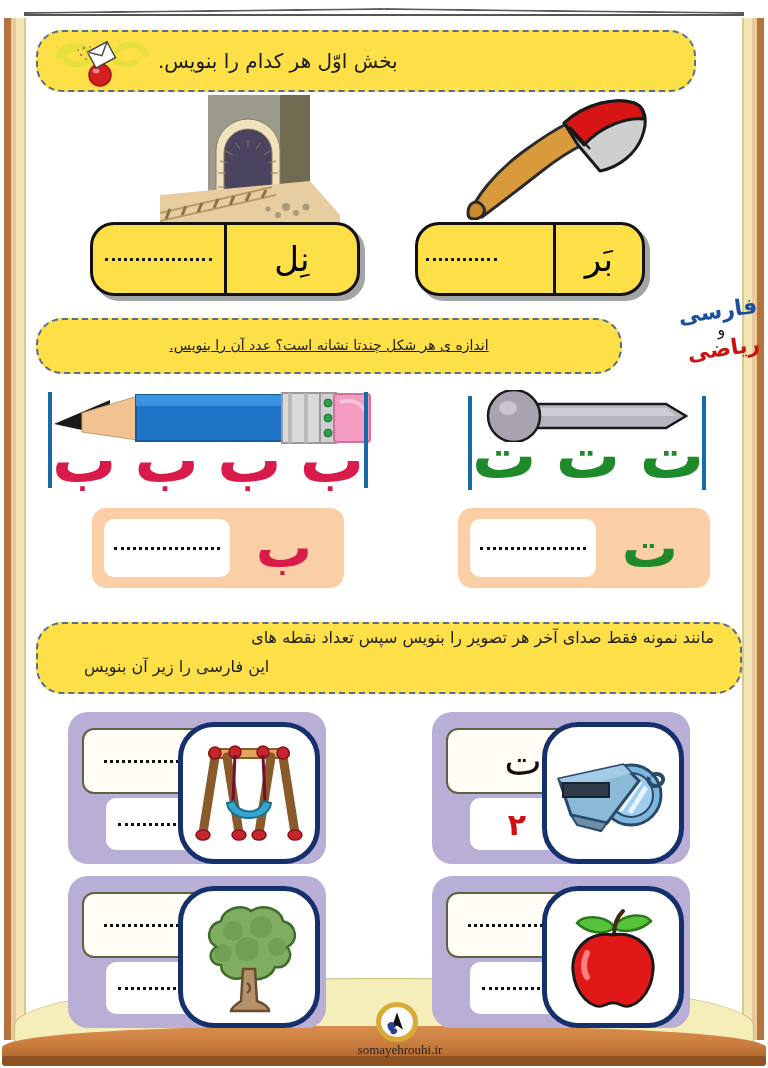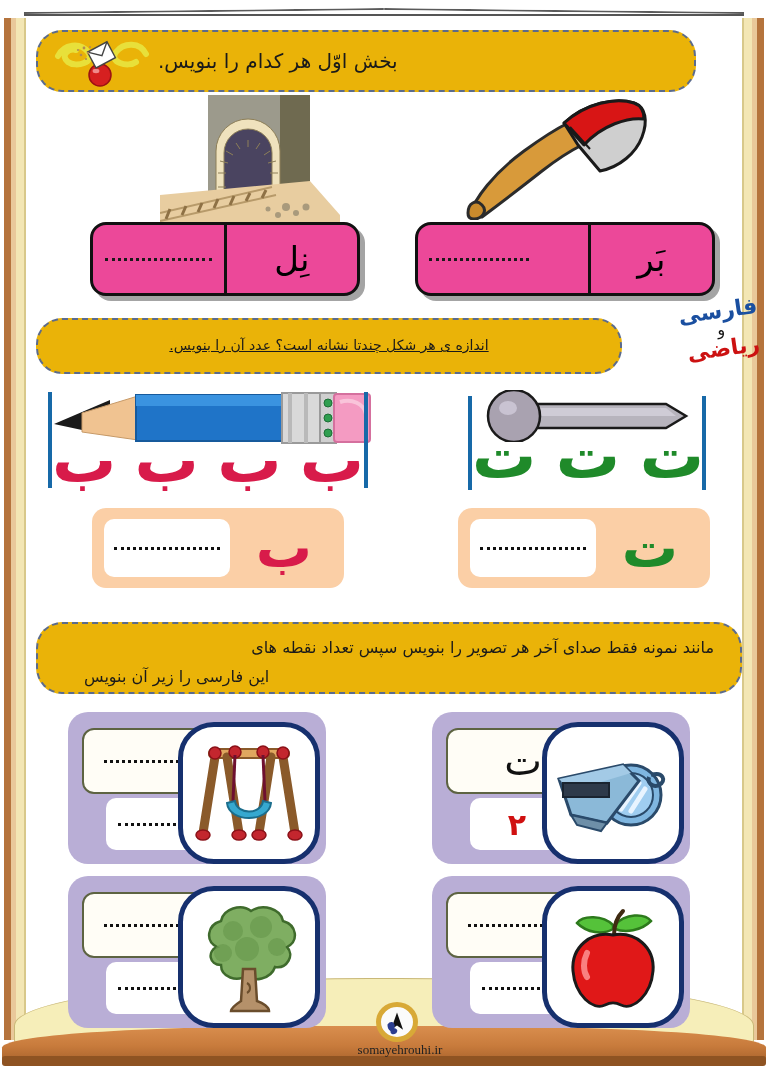--- a/index.html
+++ b/index.html
@@ -52,21 +52,21 @@
     background:linear-gradient(to bottom,#d98e4e 0%,#c87b3c 55%,#a9632c 100%);
     border-radius:40% 40% 4px 4px / 60% 60% 4px 4px;
   }
   .cover-bottom-edge{
     position:absolute;left:2px;right:2px;bottom:2px;height:10px;
     background:#8e5322;border-radius:3px;
   }
   
   .band{
     position:absolute;
-    background:#eab308;
+    background:#fde047;
     border:2px dashed #5b6b8c;
     border-radius:26px;
     box-sizing:border-box;
     direction:rtl;
     color:#1a1a1a;
   }
   .band-text{
     font-size:19px;line-height:1.55;
     text-align:center;
     font-family:"DejaVu Sans","Liberation Sans",sans-serif;
@@ -75,53 +75,53 @@
   
   #band-1{left:36px;top:30px;width:660px;height:62px;display:flex;align-items:center;justify-content:flex-end;}
   #band-1 .band-text{padding-left:120px;font-size:20px;}
   .pen-icon{
     position:absolute;left:16px;top:6px;width:96px;height:50px;
   }
   
   #band-2{left:36px;top:318px;width:586px;height:56px;display:flex;align-items:center;justify-content:center;}
   #band-2 .band-text{font-size:14px;text-decoration:underline;}
   
-  #band-3{left:36px;top:622px;width:706px;height:72px;display:flex;align-items:flex-end;justify-content:center;}
+  #band-3{left:36px;top:622px;width:706px;height:72px;display:flex;align-items:flex-start;justify-content:center;}
   #band-3 .band-text{font-size:16px;line-height:1.8;text-align:right;width:100%;padding:0 26px;}
   #band-3 .l2{display:block;text-align:left;padding-left:20px;}
 
   
   #subject-stamp{
     position:absolute;right:8px;top:300px;width:78px;text-align:center;
     direction:rtl;line-height:1.0;
     transform:rotate(-8deg);
   }
   #subject-stamp .s1{display:block;font-size:22px;color:#1a4fa0;font-weight:bold;}
   #subject-stamp .s2{display:block;font-size:16px;color:#111;}
   #subject-stamp .s3{display:block;font-size:22px;color:#cc1111;font-weight:bold;}
 
   
   .pic-tunnel{position:absolute;left:160px;top:95px;width:180px;height:130px;overflow:hidden;}
   .pic-axe{position:absolute;left:440px;top:95px;width:230px;height:125px;}
 
   .wordbox{
     position:absolute;height:74px;
-    border:3px solid #111;border-radius:16px;
-    background:#ec4899;box-sizing:border-box;
+    border:3px solid #111;border-radius:24px;
+    background:#fde047;box-sizing:border-box;
     box-shadow:5px 5px 0 rgba(90,90,90,.55);
     display:flex;direction:rtl;
   }
   .wordbox .cell{flex:1;display:flex;align-items:center;justify-content:center;position:relative;}
   .wordbox .cell.right{border-left:3px solid #111;}
   .wordbox .syl{font-size:34px;color:#000;font-family:"DejaVu Sans",sans-serif;}
   .dotline{
     width:82%;height:0;border-top:3px dotted #1a1a1a;
   }
   #wordbox-1{left:90px;top:222px;width:270px;}
-  #wordbox-2{left:415px;top:222px;width:300px;gap:48px;}
+  #wordbox-2{left:415px;top:222px;width:230px;gap:48px;}
   .tick{position:absolute;width:4px;background:#1769a8;}
   .letter-row{
     position:absolute;display:flex;direction:rtl;align-items:flex-end;
     font-size:64px;line-height:.9;font-weight:bold;
     letter-spacing:-6px;
   }
   .ans-card{
     position:absolute;height:80px;background:#fbcfa6;border-radius:14px;
     display:flex;direction:rtl;align-items:center;box-sizing:border-box;padding:0 12px;
   }

